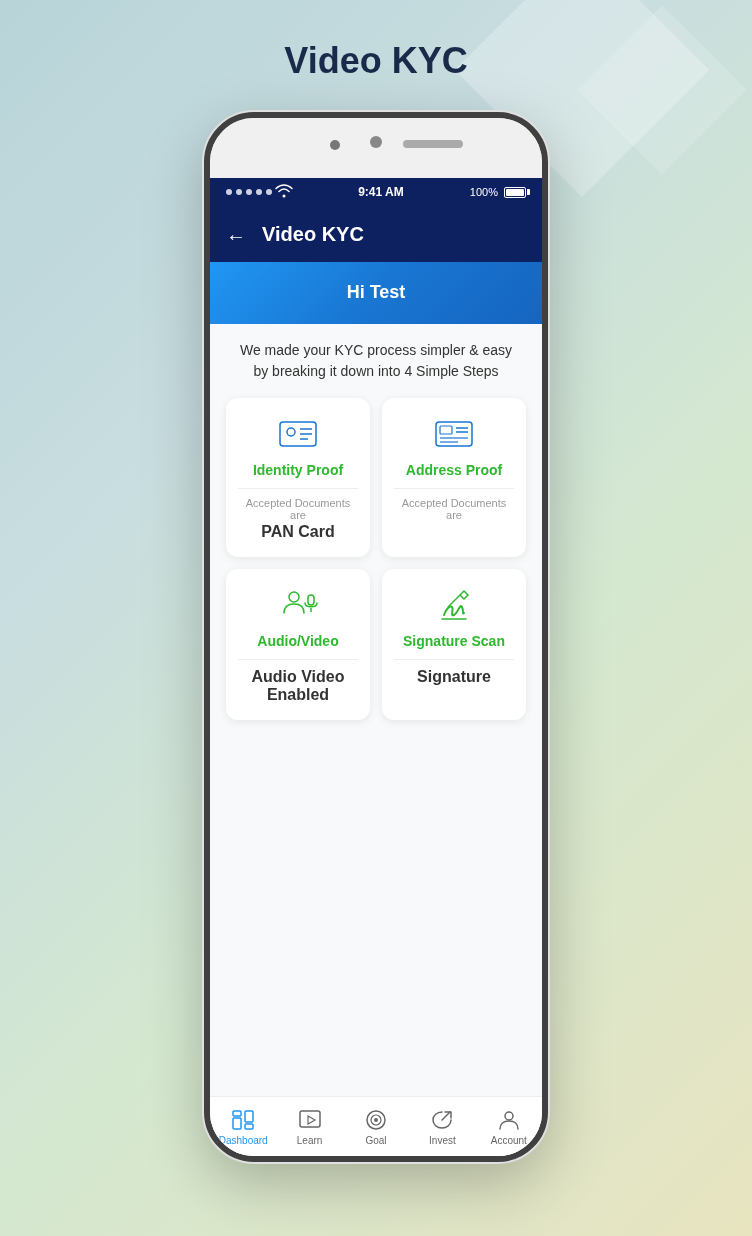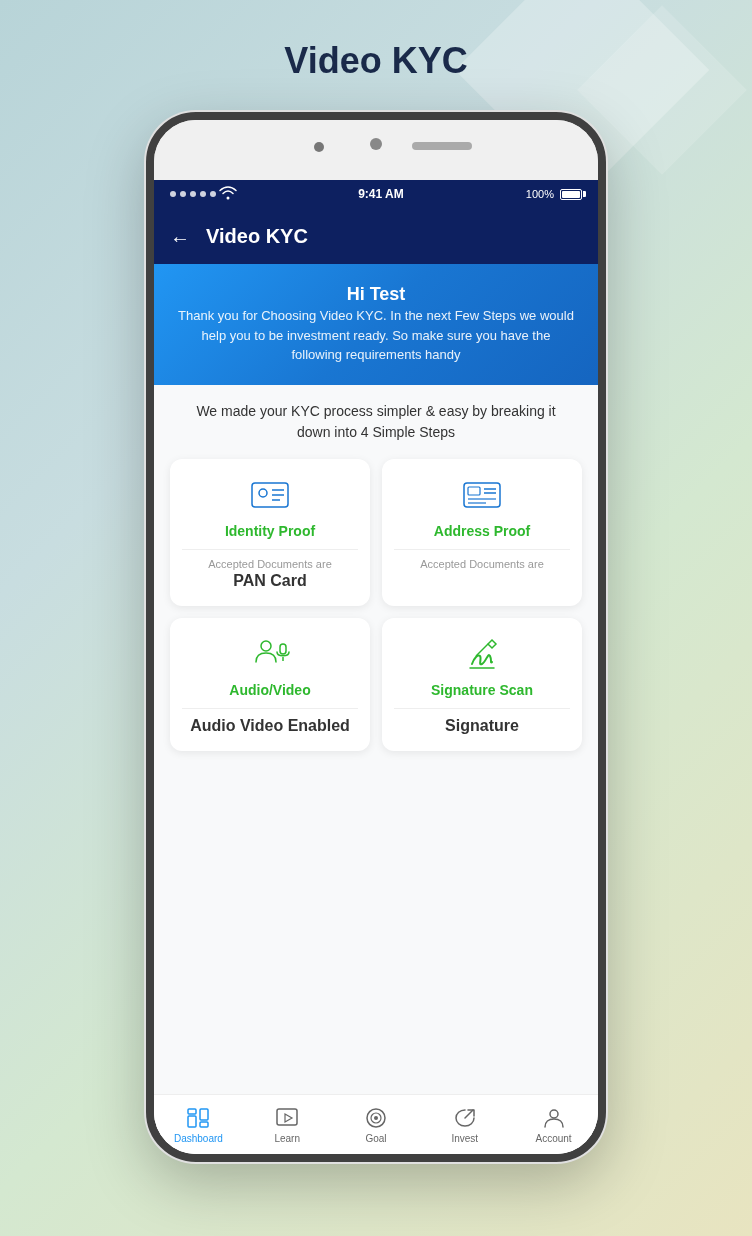--- a/index.html
+++ b/index.html
@@ -40,25 +40,25 @@
       font-size: 36px;
       font-weight: 700;
       color: #1a2a4a;
       margin-top: 40px;
       margin-bottom: 30px;
       z-index: 1;
     }
 
     
     .phone-frame {
-      width: 460px;
+      width: 344px;
       height: 1050px;
       background: #f0f0f0;
       border-radius: 50px;
-      border: 8px solid #404040;
+      border: 6px solid #404040;
       box-shadow: 0 0 0 2px #e0e0e0, 0 20px 60px rgba(0,0,0,0.25), inset 0 0 0 2px #e8e8e8;
       position: relative;
       overflow: hidden;
       z-index: 1;
     }
 
     
     .phone-top {
       background: #f0f0f0;
       height: 60px;
@@ -367,21 +367,20 @@
       </div>
     </div>
 
     <div class="app-header">
       <span class="back-btn">←</span>
       <span class="header-title">Video KYC</span>
     </div>
 
     <div class="welcome-card">
       <h2>Hi Test</h2>
-      <p>Thank you for Choosing Video KYC. In the next Few Steps we would help you to be investment ready. So make sure you have the following requirements handy</p>
     </div>
 
     <div class="content-area">
 
       <p class="kyc-subtitle">We made your KYC process simpler &amp; easy by breaking it down into 4 Simple Steps</p>
 
       <div class="steps-grid">
 
         <div class="step-card">
           <div class="step-icon">

